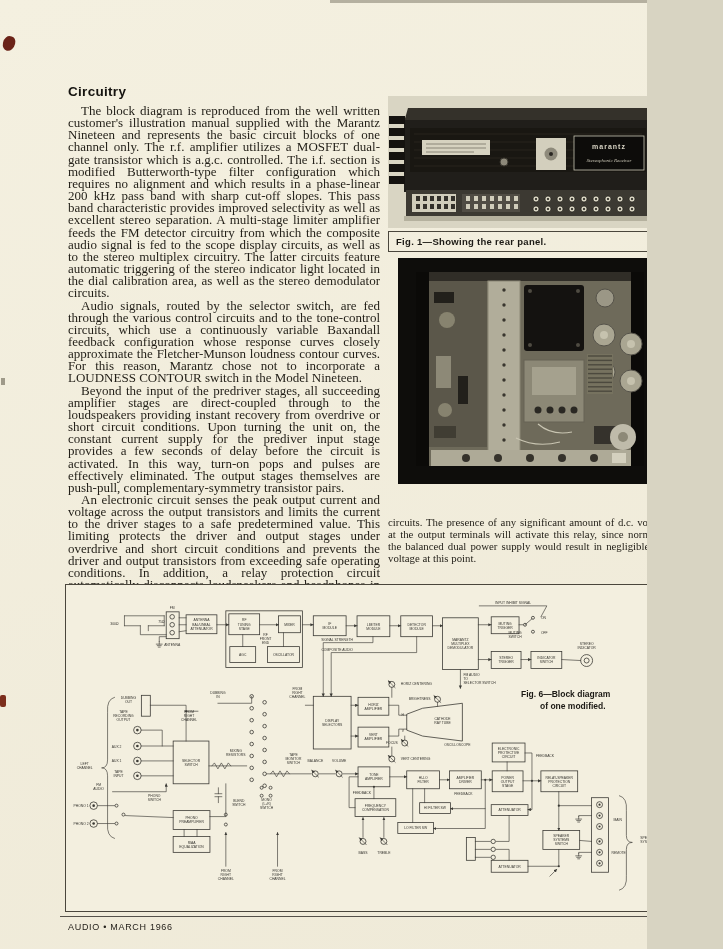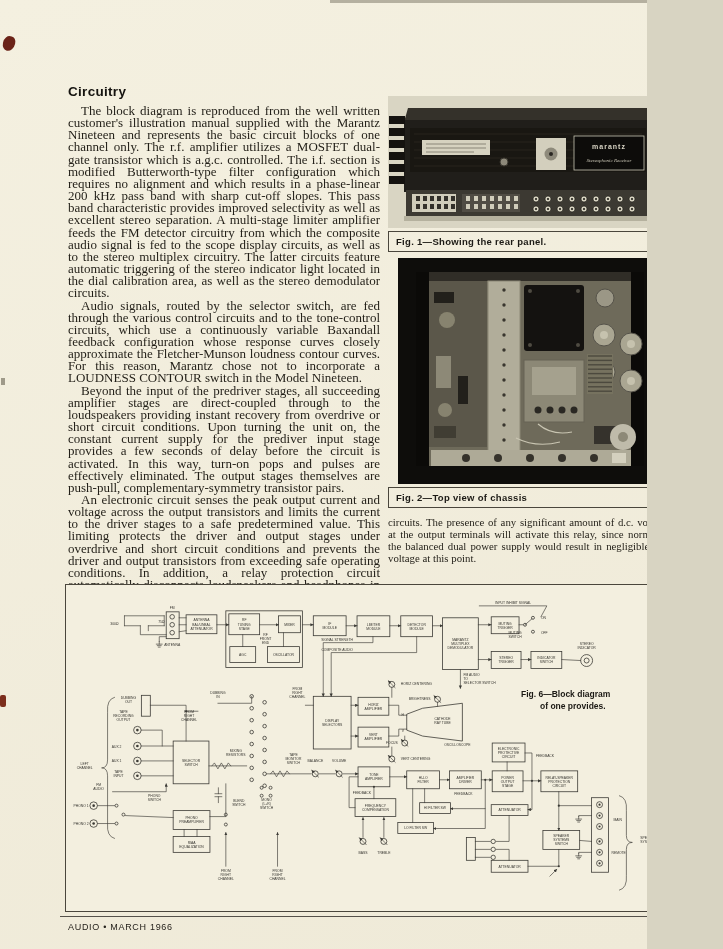--- a/index.html
+++ b/index.html
@@ -252,21 +252,20 @@
           <circle cx="100" cy="200" r="4"></circle>
           <circle cx="132" cy="200" r="4"></circle>
           <circle cx="164" cy="200" r="4"></circle>
           <circle cx="196" cy="200" r="4"></circle>
         </g>
       <rect x="214" y="195" width="14" height="10" fill="#d4d0be"></rect>
       <circle cx="225" cy="179" r="13" fill="#bfbbaa"></circle>
         <circle cx="225" cy="179" r="5" fill="#8d8977"></circle>
     </svg>
   </div>
-  <div class="figcap cap2">Fig. 2—Top view of chassis</div>
 
   <div class="fig3">
     <svg id="fig3svg" viewBox="0 0 596 328">
         <defs>
           <marker id="ar" markerWidth="6" markerHeight="6" refX="4.5" refY="2.5" orient="auto">
             <path d="M0,0L5,2.5L0,5Z" fill="#3b3a35"></path>
           </marker>
         </defs>
         <polyline points="58,31 98,31" class="w" marker-end="none"></polyline>
         <polyline points="58,31 58,41" class="w" marker-end="none"></polyline>
@@ -553,21 +552,21 @@
         <circle cx="468" cy="197" r="1.1" class="f"></circle>
         <circle cx="495" cy="283" r="1.1" class="f"></circle>
         <circle cx="309" cy="203" r="1.1" class="f"></circle>
         <circle cx="495" cy="222" r="1.1" class="f"></circle>
         <path d="M93,57 v2.5 M90,59.5 h6 M91,61 h4 M92,62.5 h2" class="w"></path>
         <path d="M515,233 v2.5 M512,235.5 h6 M513,237 h4 M514,238.5 h2" class="w"></path>
         <path d="M515,270 v2.5 M512,272.5 h6 M513,274 h4 M514,275.5 h2" class="w"></path>
       </svg>
     <div class="fig3cap">
       <span>Fig. 6—Block diagram</span>
-      <span class="l2">of one provides.</span>
+      <span class="l2">of one modified.</span>
     </div>
   </div>
 
   <div class="rule"></div>
   <div class="footL">AUDIO • MARCH 1966</div>
   <div class="footR">61</div>
 
 </div>
 
 </body></html>

